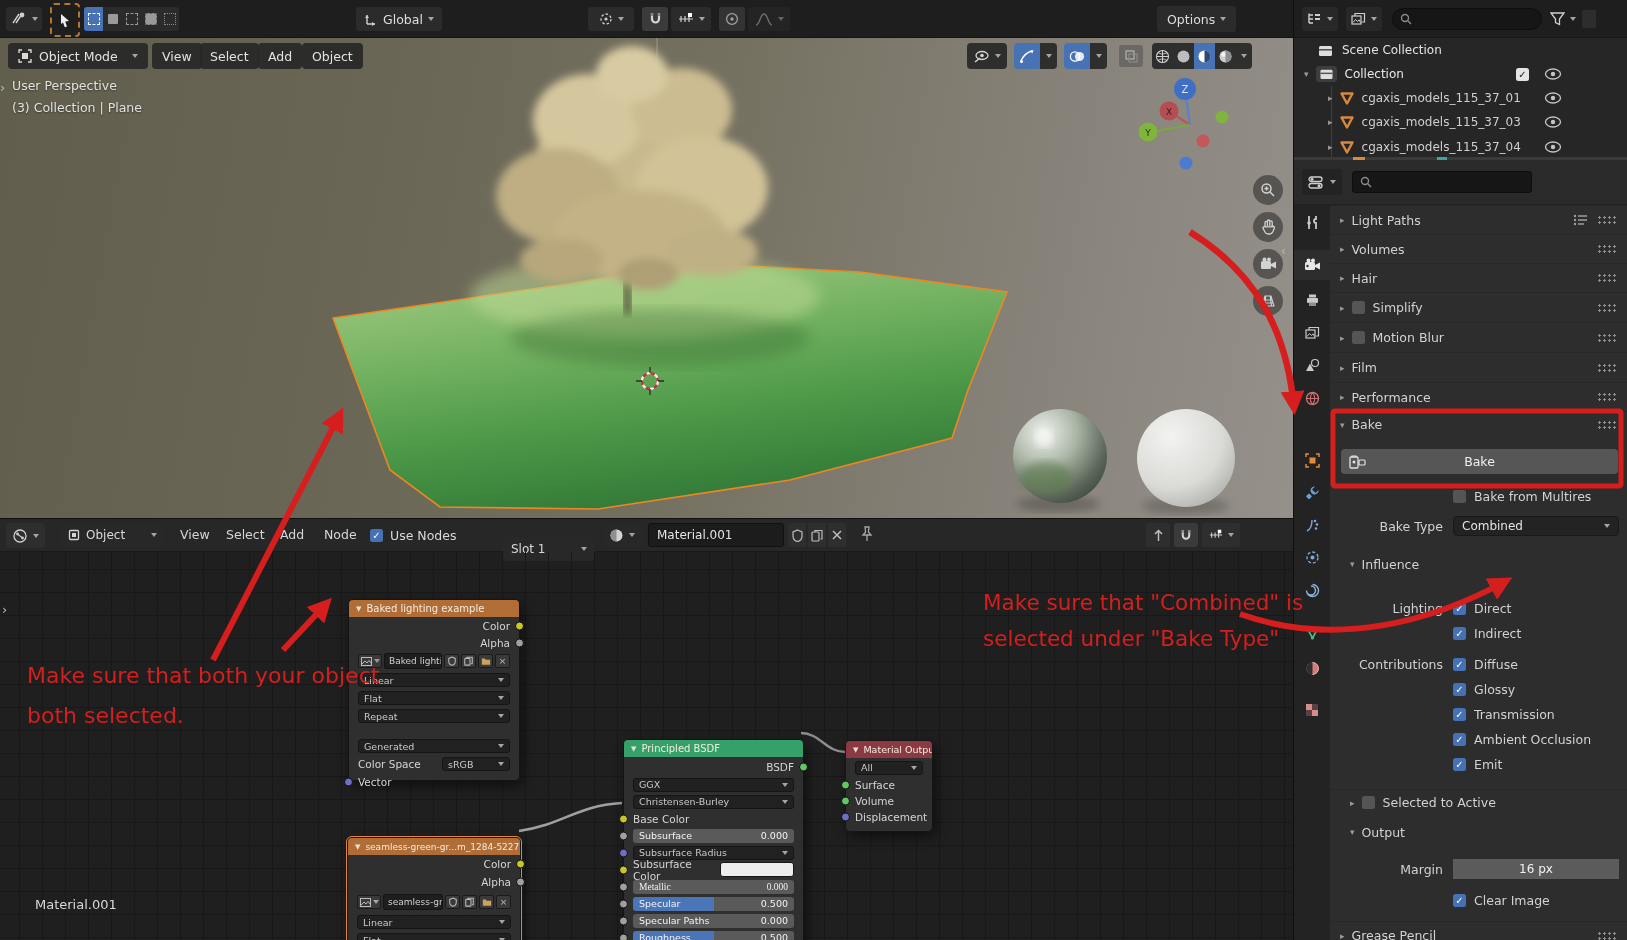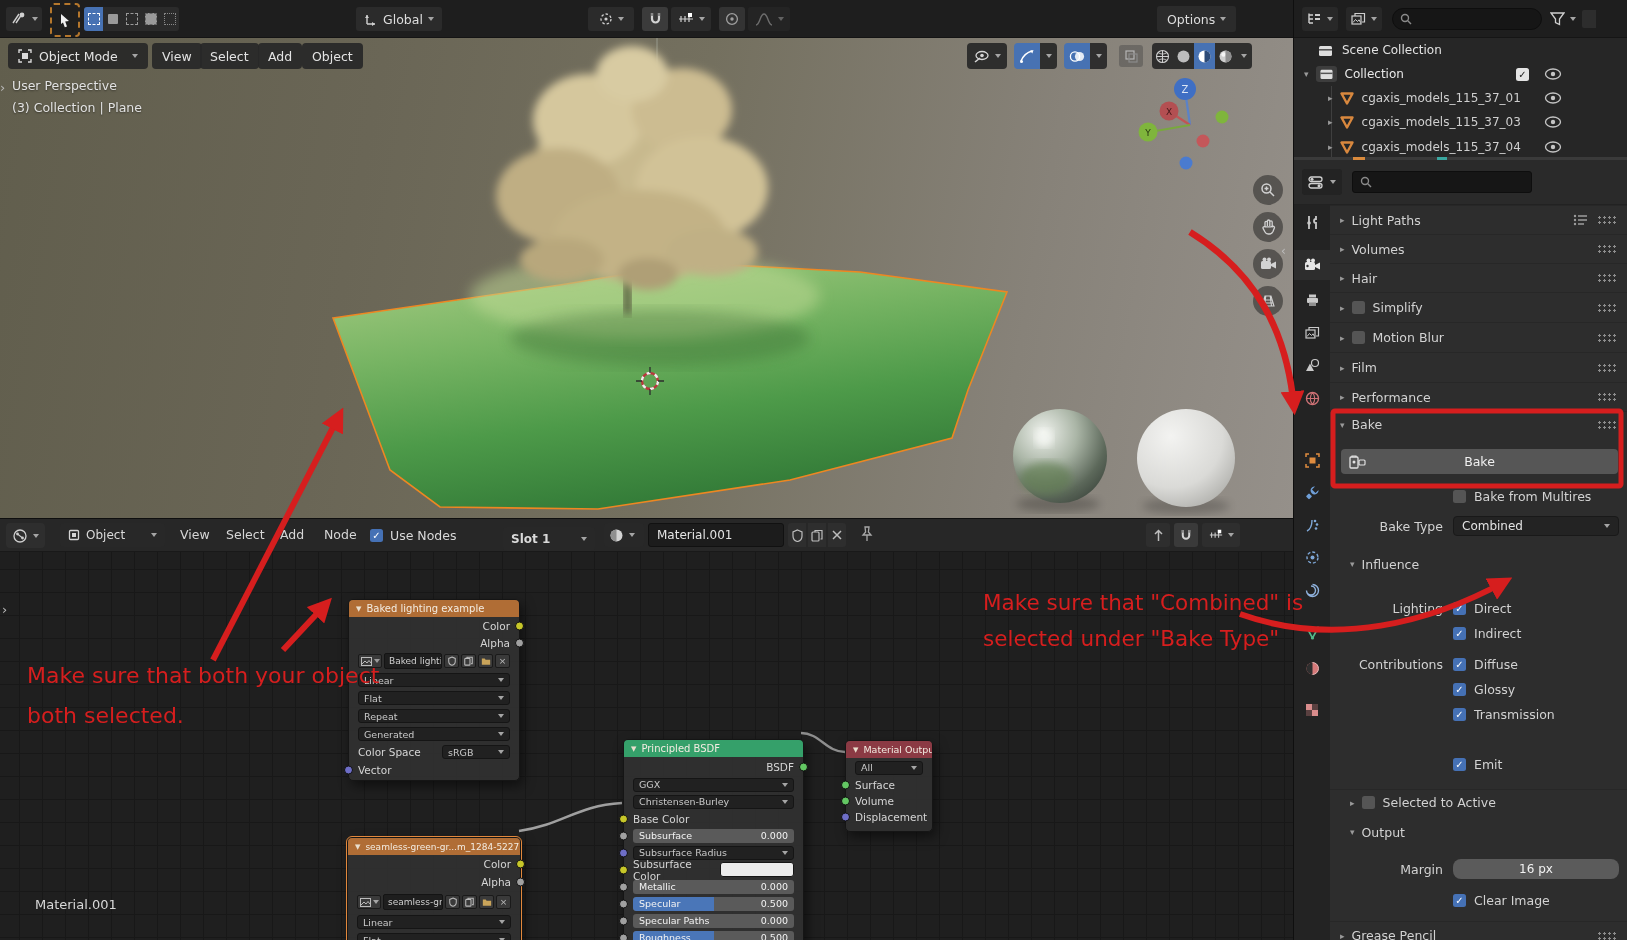--- a/index.html
+++ b/index.html
@@ -64,21 +64,21 @@
   .tri{color:#9a9a9a;font-size:9px;margin:0 7px 0 10px;flex:none;}
   .grip{position:absolute;right:10px;top:50%;transform:translateY(-50%);width:20px;height:10px;
         background-image:radial-gradient(circle,#8d8d8d 1.05px,transparent 1.3px);background-size:5px 5px;}
   .chk{width:13px;height:13px;border-radius:2.5px;background:#4571b5;color:#fff;font-size:10px;display:flex;
        align-items:center;justify-content:center;flex:none;}
   .chk.on::after{content:"✓";}
   .chk.off{background:#555;}
   .chk.wh{background:#e4e4e4;color:#222;}
   .chk.wh::after{content:"✓";}
   .lblr{width:113px;text-align:right;margin-right:10px;flex:none;}
-  .wfield{width:166px;height:20px;background:#5b5b5b;border-radius:8px;display:flex;align-items:center;justify-content:center;
+  .wfield{width:166px;height:20px;background:#5b5b5b;border-radius:0;display:flex;align-items:center;justify-content:center;
           color:#f2f2f2;font-size:12px;box-sizing:border-box;}
   .wdrop{width:166px;height:20px;background:#232323;border:1px solid #191919;border-radius:4px;display:flex;align-items:center;
          color:#e2e2e2;font-size:12px;padding:0 8px;box-sizing:border-box;}
   
   .redtext{position:absolute;color:#d61e1e;font-size:22px;line-height:40px;white-space:nowrap;}
   .redtext2{position:absolute;color:#d61e1e;font-size:21.5px;line-height:36px;white-space:nowrap;}
   svg{display:block;}
 </style>
 </head>
 <body>
@@ -373,21 +373,21 @@
         <span class="cv" style="margin-left:auto;"></span>
       </div>
       <span class="abs menulbl" style="left:172px;top:8px;">View</span>
       <span class="abs menulbl" style="left:218px;top:8px;">Select</span>
       <span class="abs menulbl" style="left:272px;top:8px;">Add</span>
       <span class="abs menulbl" style="left:316px;top:8px;">Node</span>
       <div class="abs flex" style="left:370px;top:9px;">
         <span class="chk on"></span>
         <span style="color:#d9d9d9;font-size:12.5px;margin-left:7px;">Use Nodes</span>
       </div>
-      <div class="abs dd" style="left:503px;top:8px;width:92px;font-weight:bold;">
+      <div class="abs dd" style="left:503px;top:18px;width:92px;">
         <span>Slot 1</span>
         <span class="cv" style="margin-left:auto;"></span>
       </div>
       <div class="abs dd" style="left:604px;top:4px;width:40px;padding:0 5px;">
         <svg width="15" height="15" viewBox="0 0 15 15">
             <circle cx="7.5" cy="7.5" r="6" fill="#d3d3d3"></circle>
             <path d="M7.5 1.5 a6 6 0 0 0 0 12 z" fill="#8f8f8f"></path>
           </svg>
         <span class="cv"></span>
       </div>
@@ -494,21 +494,21 @@
               <span>Flat</span>
               <span class="cv" style="margin:0;"></span>
             </span>
           </div>
         <div class="nrow" style="height:18px;">
             <span class="ndd">
               <span>Repeat</span>
               <span class="cv" style="margin:0;"></span>
             </span>
           </div>
-        <div class="nrow" style="height:18px;">
+        <div class="nrow" style="height:18px;margin-top:12px;">
             <span class="ndd">
               <span>Generated</span>
               <span class="cv" style="margin:0;"></span>
             </span>
           </div>
         <div class="nrow" style="height:18px;gap:5px;">
           <span style="flex:1;">Color Space</span>
           <span class="ndd" style="flex:none;width:68px;">
               <span>sRGB</span>
               <span class="cv" style="margin:0;"></span>
@@ -612,21 +612,21 @@
             <span class="ndd">
               <span>Subsurface Radius</span>
               <span class="cv" style="margin:0;"></span>
             </span>
           </div>
         <div class="nrow" style="height:17px;gap:5px;">
             <span class="sock l" style="background:#c7c729;"></span>
             <span style="flex:1;">Subsurface Color</span>
             <span style="width:72px;height:13px;background:#ececec;border-radius:3px;border:1px solid #161616;"></span>
           </div>
-        <div class="nrow" style="height:17px;">
+        <div class="nrow" style="height:17px;font-family:Liberation Serif, serif;">
             <span class="sock l" style="background:#a0a0a0;"></span>
             <span class="nval">
               <span>Metallic</span>
               <span>0.000</span>
             </span>
           </div>
         <div class="nrow" style="height:17px;">
             <span class="sock l" style="background:#a0a0a0;"></span>
             <span class="nval">
               <span class="fl" style="width:50%;"></span>
@@ -985,20 +985,25 @@
     </div>
     <div class="prow" style="top:517px;height:25px;">
       <span class="lblr"></span>
         <span class="chk on"></span>
       <span style="margin-left:8px;">Glossy</span>
     </div>
     <div class="prow" style="top:542px;height:25px;">
       <span class="lblr"></span>
         <span class="chk on"></span>
       <span style="margin-left:8px;">Transmission</span>
+    </div>
+    <div class="prow" style="top:567px;height:25px;">
+      <span class="lblr"></span>
+        <span class="chk on"></span>
+      <span style="margin-left:8px;">Ambient Occlusion</span>
     </div>
     <div class="prow" style="top:592px;height:25px;">
       <span class="lblr"></span>
         <span class="chk on"></span>
       <span style="margin-left:8px;">Emit</span>
     </div>
     <div class="prow phead" style="top:629px;height:26px;">
       <span class="tri" style="margin-left:20px;">▸</span>
       <span class="chk off" style="margin-right:8px;"></span>
       <span>Selected to Active</span>

